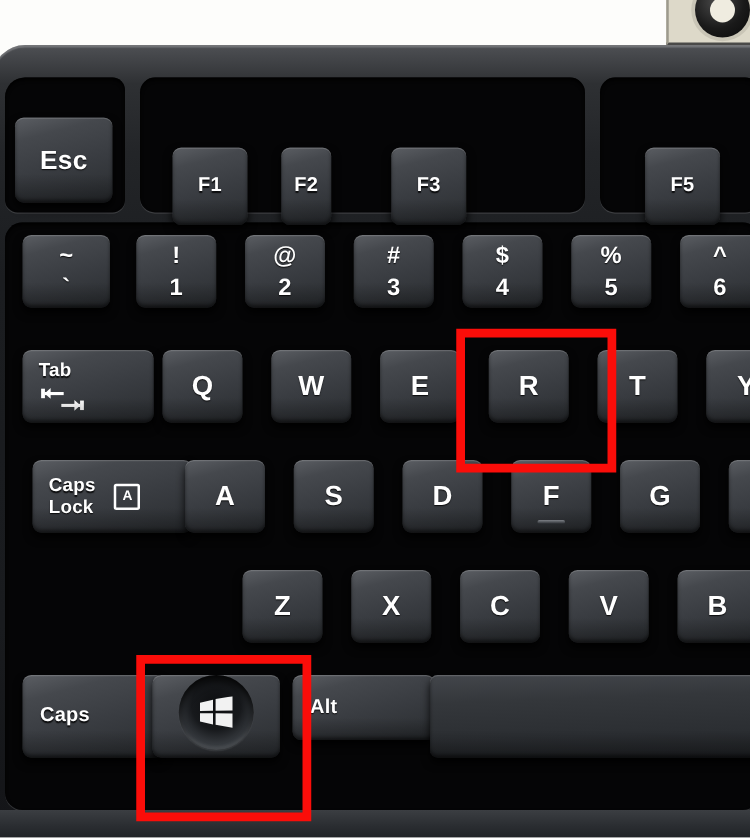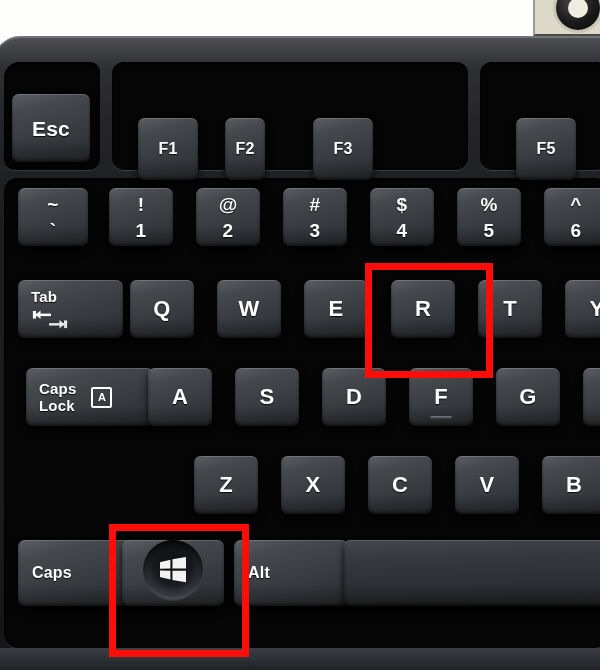--- a/index.html
+++ b/index.html
@@ -437,21 +437,21 @@
             <path d="M2 6 L14 3.2 L14 13.4 L2 13.6 Z"></path>
             <path d="M16.4 2.6 L32 0 L32 13.2 L16.4 13.4 Z"></path>
             <path d="M2 15.6 L14 15.8 L14 26 L2 23.2 Z"></path>
             <path d="M16.4 15.8 L32 16 L32 29 L16.4 26.4 Z"></path>
           </g>
         </svg>
       </span>
     </div>
 
     <div class="key-skirt" style="left:246px; top:556px; width:88px; height:20px;"></div>
-    <div class="key k-left k-mod" style="left:240px; top:504px; width:100px; height:66px;">
+    <div class="key k-left k-mod" style="left:240px; top:504px; width:100px; height:52px;">
       <span class="legend">Alt</span>
     </div>
 
     <div class="key-skirt" style="left:356px; top:560px; width:280px; height:20px;"></div>
     <div class="key" id="key-space" style="left:350px; top:504px; width:290px; height:66px;"></div>
 
     <div id="kb-bottom-lip"></div>
   </div>
 
   <div class="red-box" id="box-r" style="left: 365px; top: 263px; width: 128px; height: 115px; border-color: rgb(251, 13, 9);"></div>

